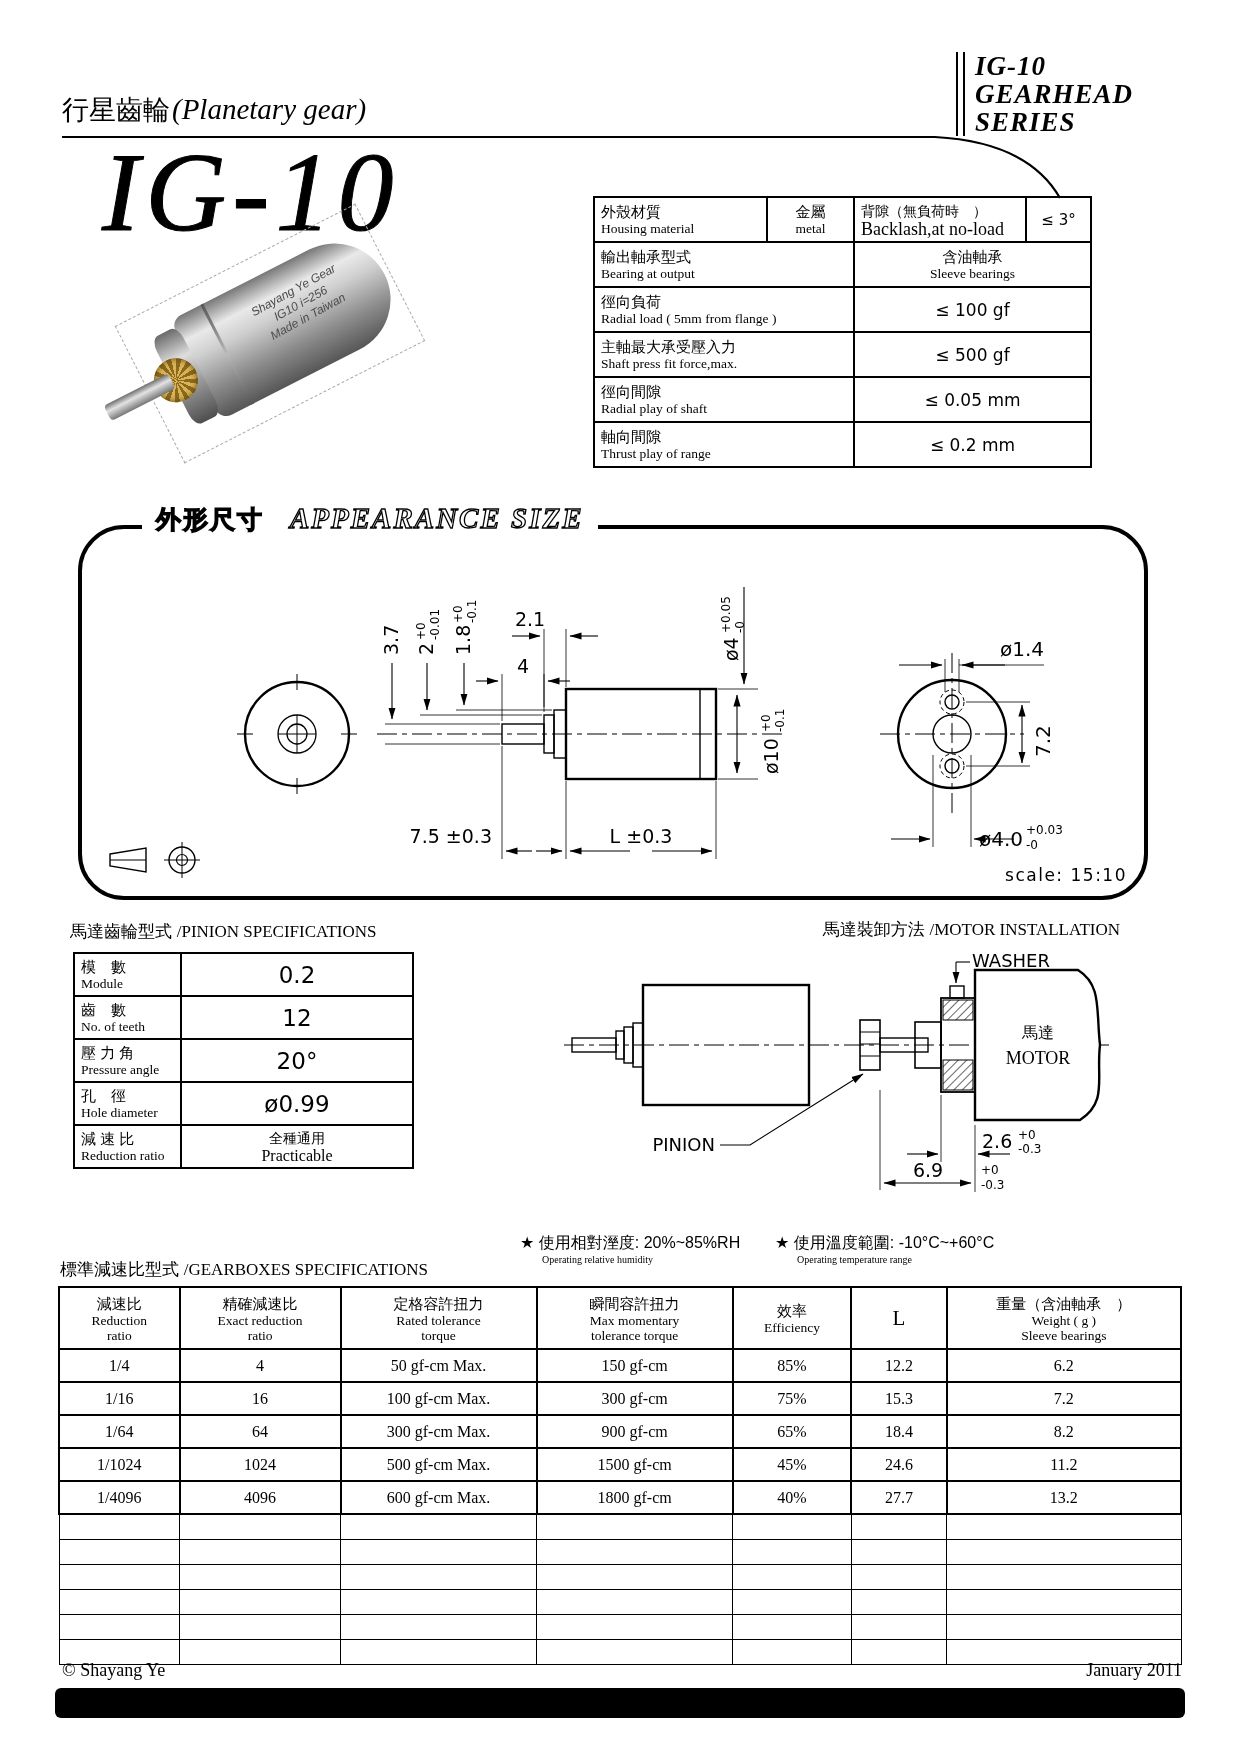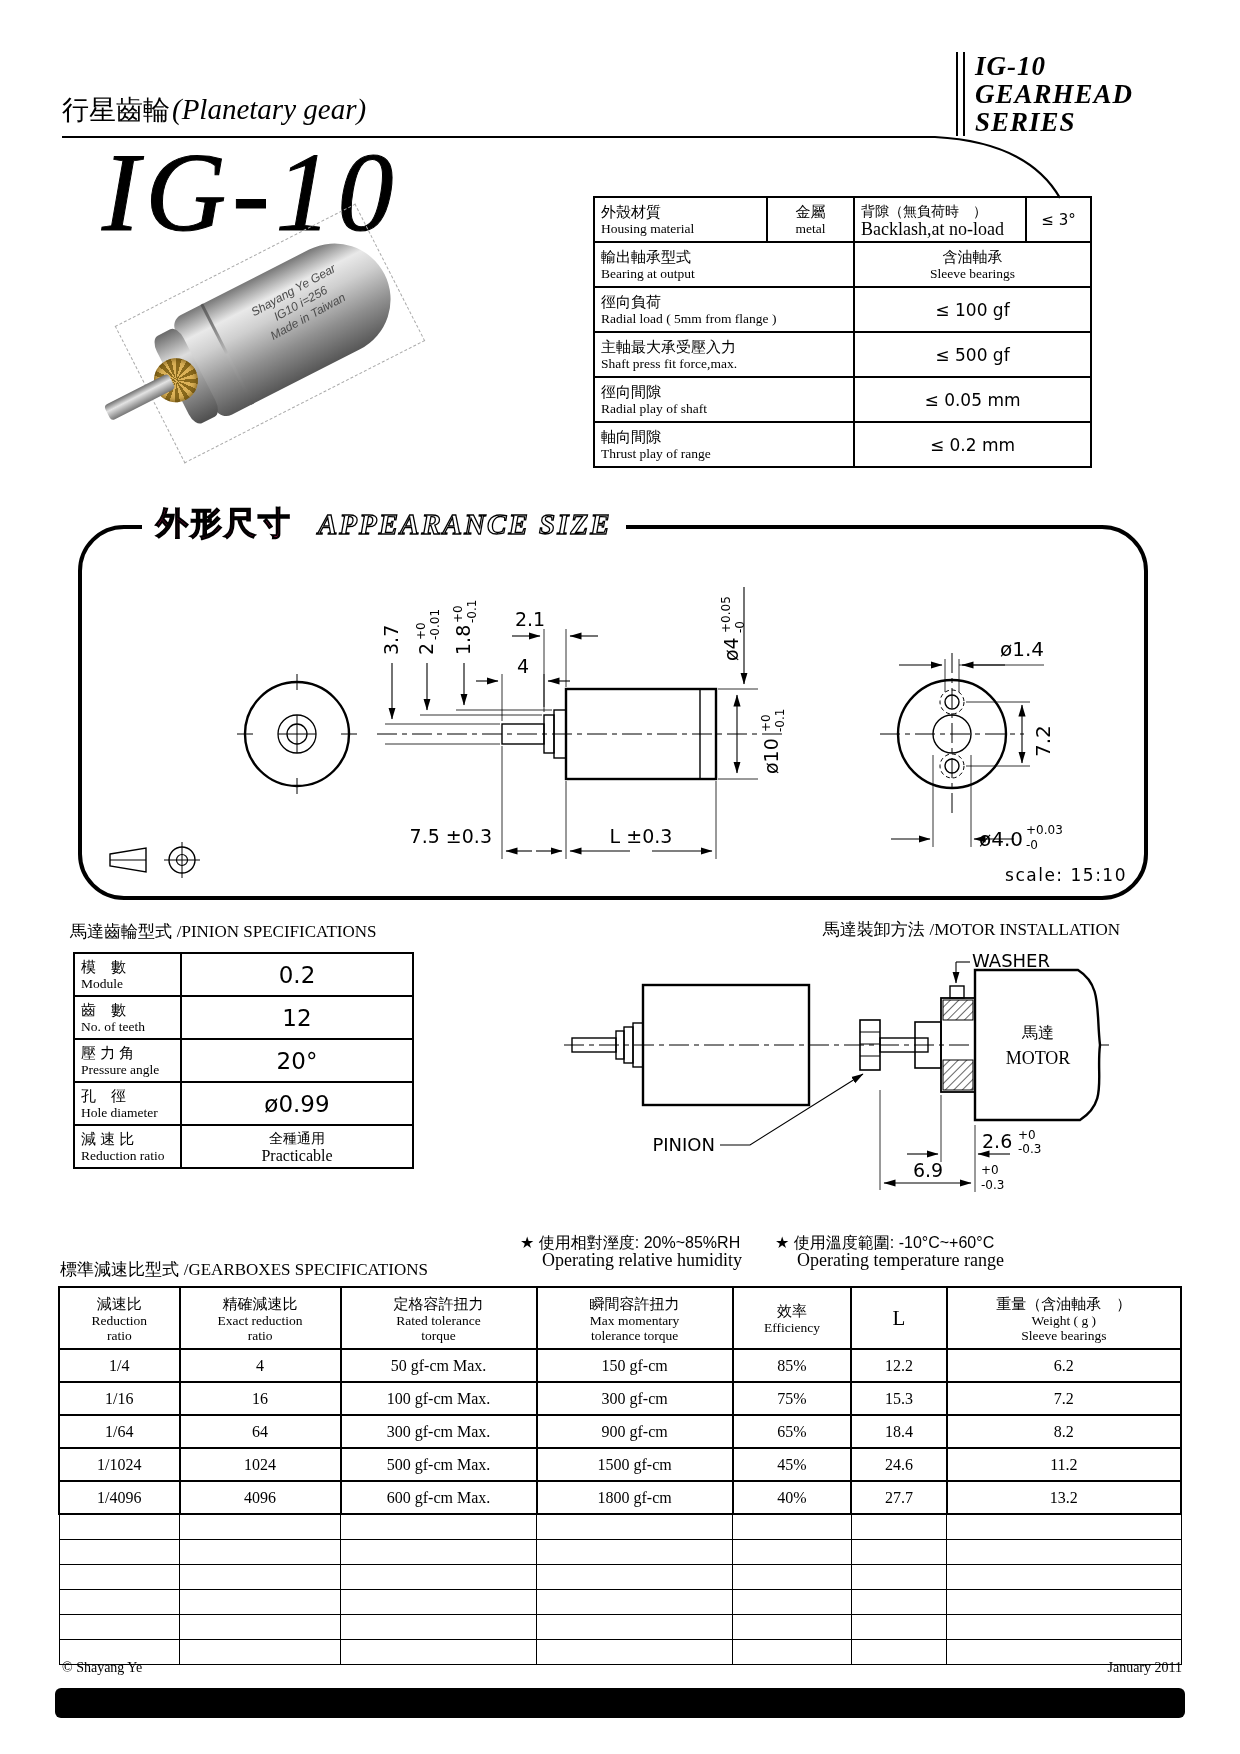--- a/index.html
+++ b/index.html
@@ -34,49 +34,49 @@
   table.doc{border-collapse:collapse;table-layout:fixed;}
   table.doc td{border:2px solid #000;padding:1px 6px;vertical-align:middle;overflow:hidden;}
   .zh{font-size:15px;line-height:19px;white-space:nowrap;}
   .en{font-family:"Liberation Serif",serif;font-size:13.5px;line-height:16px;white-space:nowrap;}
   .val{font-family:"DejaVu Sans",sans-serif;font-size:17px;text-align:center;}
   .spec{left:593px;top:196px;width:497px;border:1px solid #000;}
   .spec td{height:41px;}
   
   .app-box{left:78px;top:525px;width:1070px;height:375px;border:4px solid #000;border-radius:46px;box-sizing:border-box;}
   .app-title{left:142px;top:502px;background:#fff;padding:0 14px;white-space:nowrap;}
-  .app-title .o-zh{font-size:32px;font-weight:bold;color:#be185d;-webkit-text-stroke:1.2px #000;letter-spacing:2px;}
+  .app-title .o-zh{font-size:25px;font-weight:bold;color:#be185d;-webkit-text-stroke:1.2px #000;letter-spacing:2px;}
   .app-title .o-en{font-family:"Liberation Serif",serif;font-style:italic;font-weight:bold;font-size:29px;
                    color:#fff;-webkit-text-stroke:1.3px #000;margin-left:26px;letter-spacing:2px;}
   svg text{font-family:"DejaVu Sans",sans-serif;fill:#000;}
   .dim{font-size:19px;}
   .dimL{font-size:20px;}
   .dimS{font-size:12px;}
   .lbl{font-size:18px;}
   
   .sec-head{font-size:17px;white-space:nowrap;}
   .sec-head .en-part{font-family:"Liberation Serif",serif;}
   .pinion{left:73px;top:952px;width:339px;border:1px solid #000;}
   .pinion td{height:39px;}
   .pinion td.pl{width:107px;}
   .pinion .val{font-size:23px;}
   
   .note .zh{font-size:16px;}
-  .note .en{font-size:18px;margin-left:22px;}
+  .note .en{font-size:10px;margin-left:22px;}
   
   .gear{left:58px;top:1286px;width:1124px;}
   .gear td{padding:0 4px;}
   .gear .hc{text-align:center;}
   .gear .hc .zh{font-size:15px;}
   .gear .hc .en{font-size:13.5px;line-height:15px;}
   .gear td.dv{height:29px;font-family:"Liberation Serif",serif;font-size:16px;text-align:center;}
   .gear tr.empty td{height:22px;border-width:1.5px;}
   .gear td.Lh{font-family:"Liberation Serif",serif;font-size:21px;text-align:center;}
   
-  .foot{font-size:14px;font-family:"Liberation Serif",serif;}
+  .foot{font-size:18px;font-family:"Liberation Serif",serif;}
   .foot-bar{left:55px;top:1688px;width:1130px;height:30px;background:#000;border-radius:6px;}
 </style>
 </head>
 <body>
 
 <div class="abs title">
   <span class="zh-t">行星齒輪</span><span class="en">(Planetary gear)</span>
 </div>
 
 <svg class="abs" style="left:0;top:0" width="1240" height="240" viewBox="0 0 1240 240">

